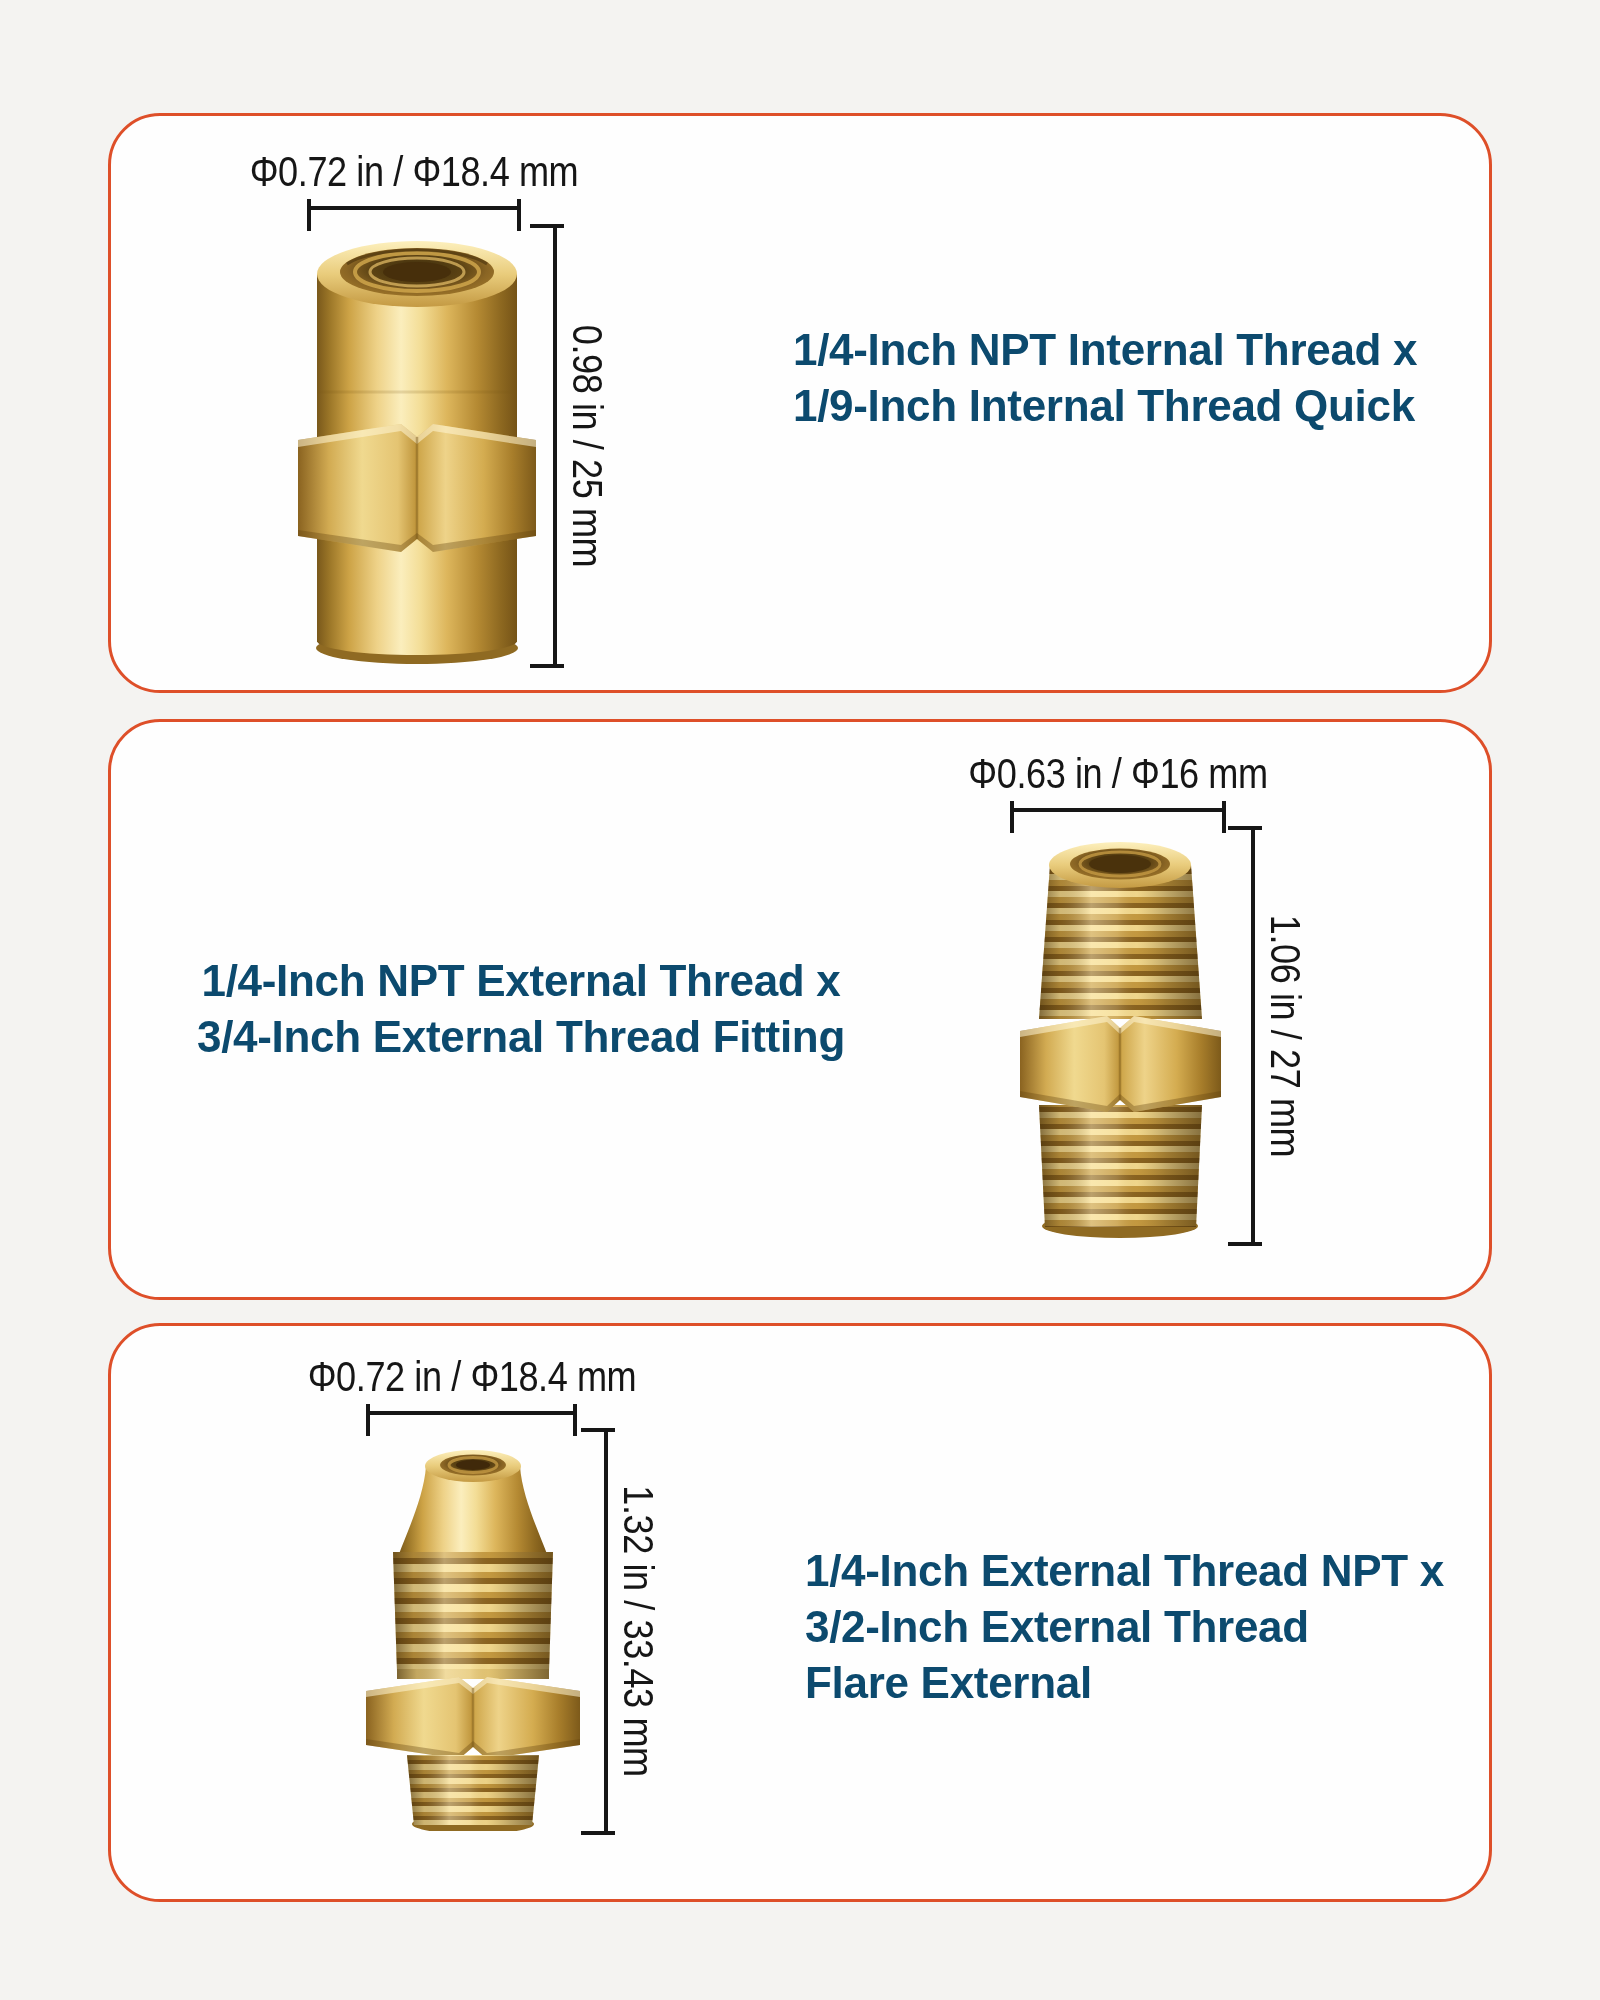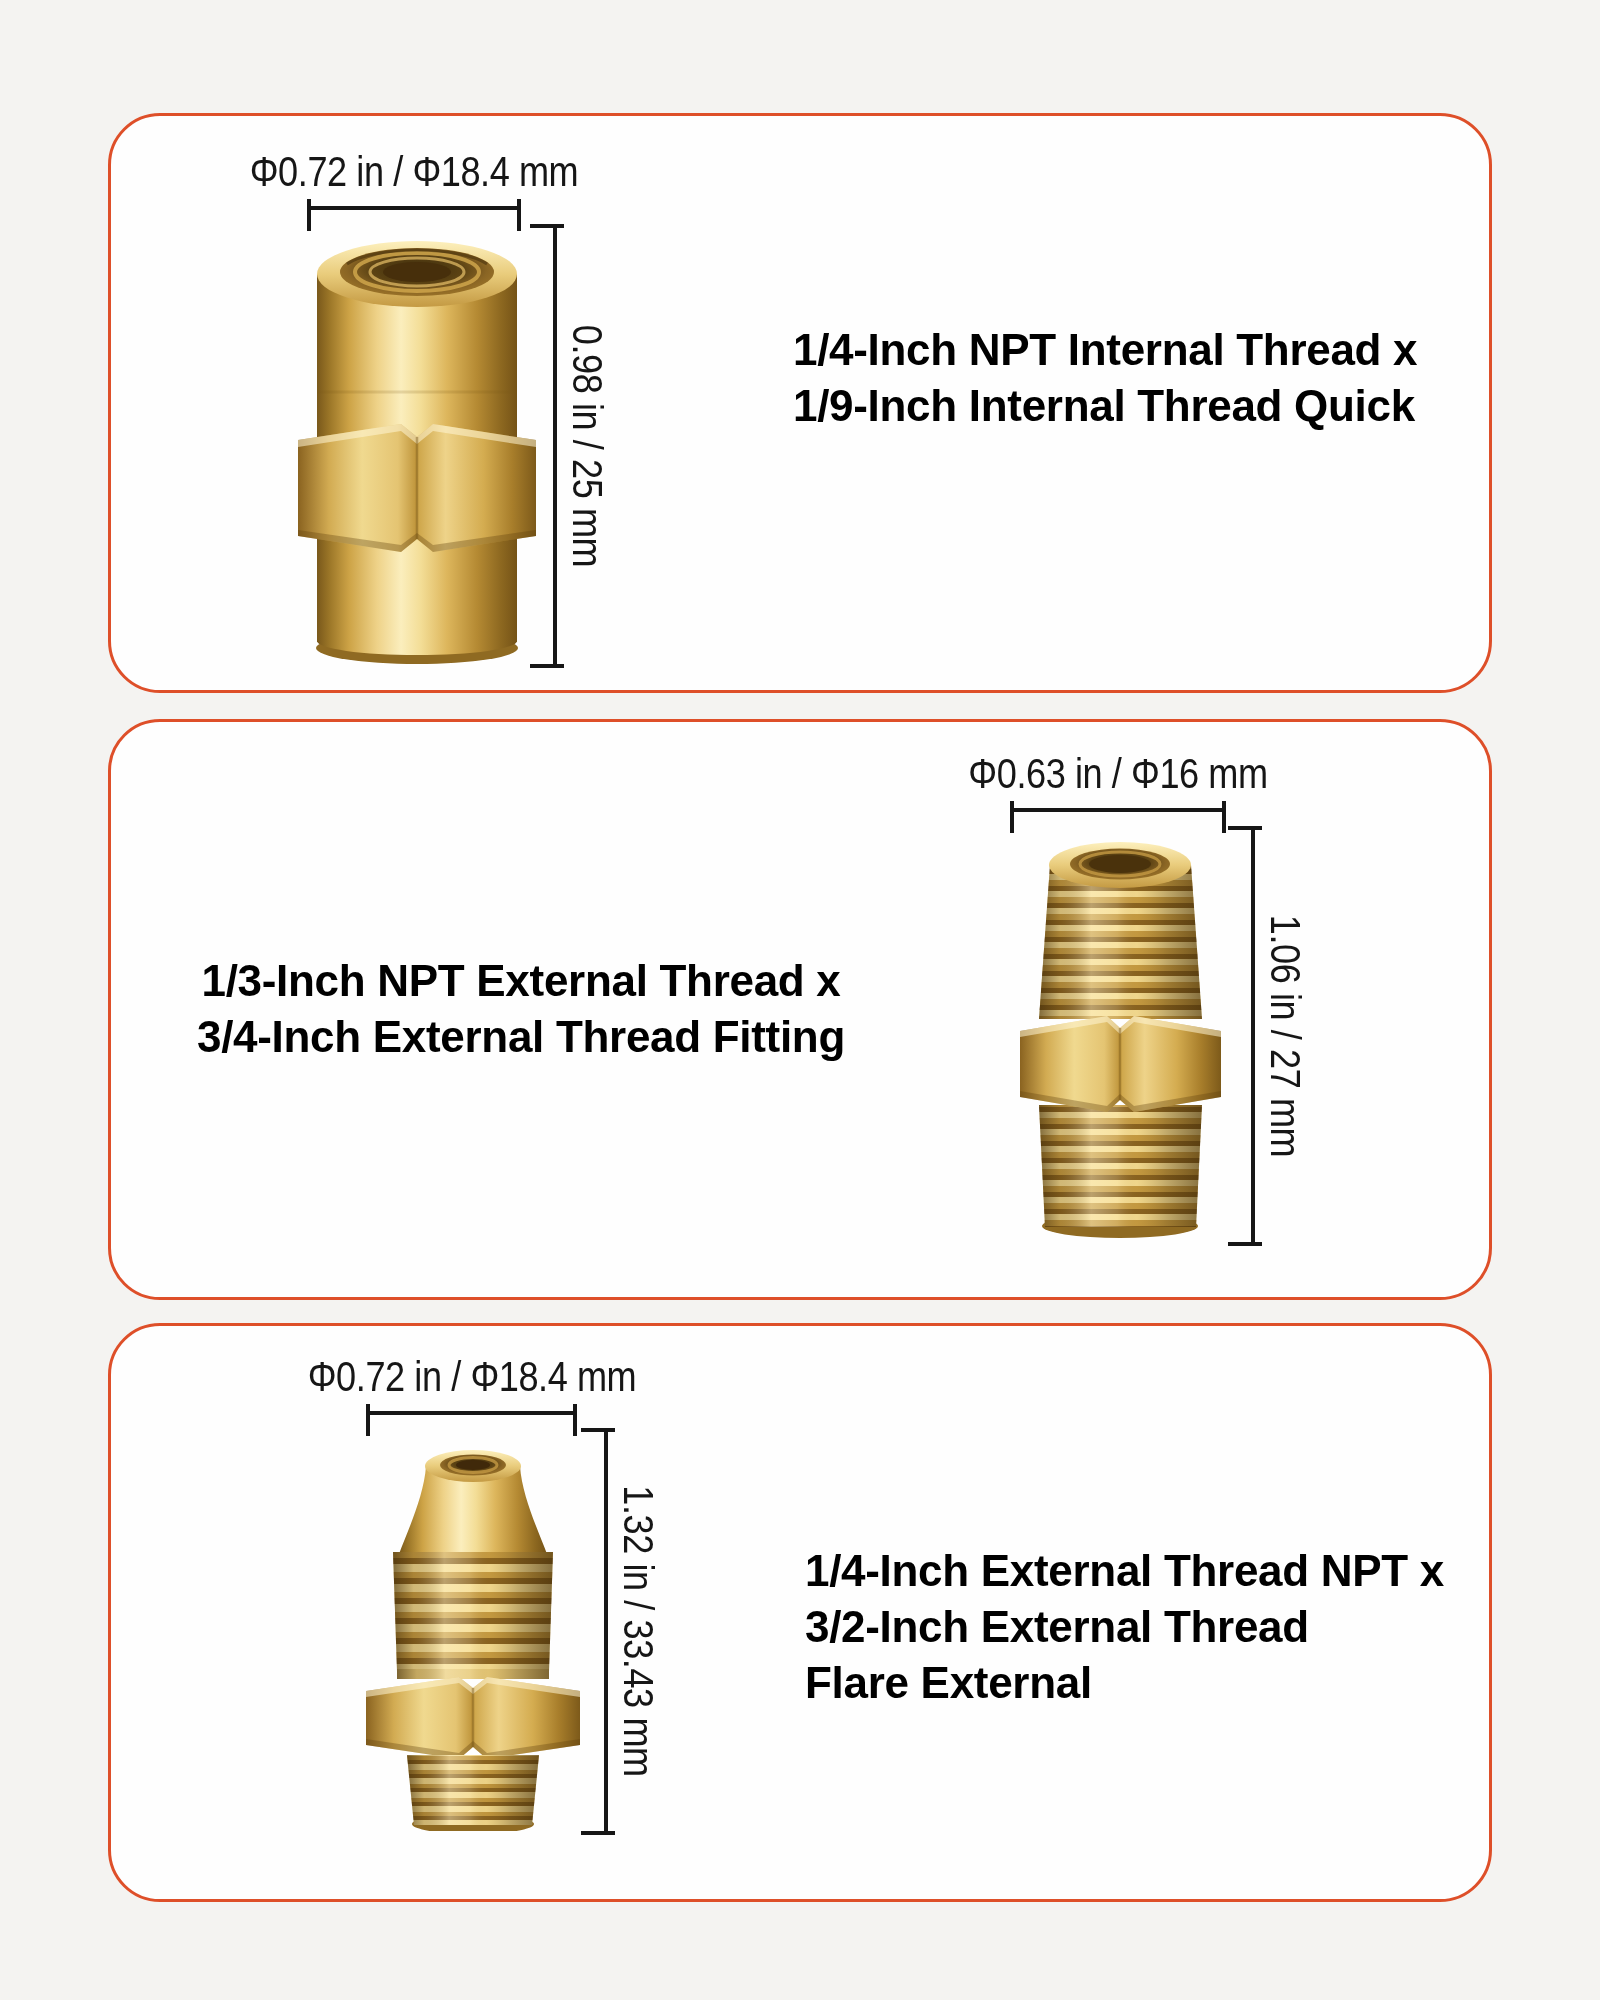--- a/index.html
+++ b/index.html
@@ -35,21 +35,21 @@
   }
   .dim-line-v::before{top:0}
   .dim-line-v::after{bottom:0}
 
   .dim-label-v{
     position:absolute;writing-mode:vertical-rl;transform:translateY(-50%) scaleY(.86);
     white-space:nowrap;font-size:42px;color:#161616;letter-spacing:-0.5px;
   }
 
   .desc{
-    position:absolute;color:#000000;font-size:44px;line-height:56px;
+    position:absolute;color:#0c4a6e;font-size:44px;line-height:56px;
     font-weight:700;letter-spacing:-0.3px;
   }
   #card2 .desc{text-align:center;}
 
   .fitting{position:absolute;}
 
   
   .c1-dimh{left:196px;top:32px;width:214px;}
   .c1-fit{left:187px;top:118px;width:238px;height:437px;}
   .c1-vline{left:442px;top:108px;height:444px;}
@@ -143,21 +143,21 @@
   <div class="dim-label-v c1-vlabel">0.98 in / 25 mm</div>
 
   <div class="desc c1-desc">
     <div>1/4-Inch NPT Internal Thread x</div>
     <div>1/9-Inch Internal Thread Quick</div>
   </div>
 </section>
 
 <section class="card" id="card2">
   <div class="desc c2-desc">
-    <div>1/3-Inch NPT External Thread x</div>
+    <div>1/4-Inch NPT External Thread x</div>
     <div>3/4-Inch External Thread Fitting</div>
   </div>
 
   <div class="dimh c2-dimh">
     <div class="dim-label">Φ0.63 in / Φ16 mm</div>
     <div class="dim-line-h"></div>
   </div>
 
   <svg class="fitting c2-fit" viewBox="0 0 201 407">
     <defs>

